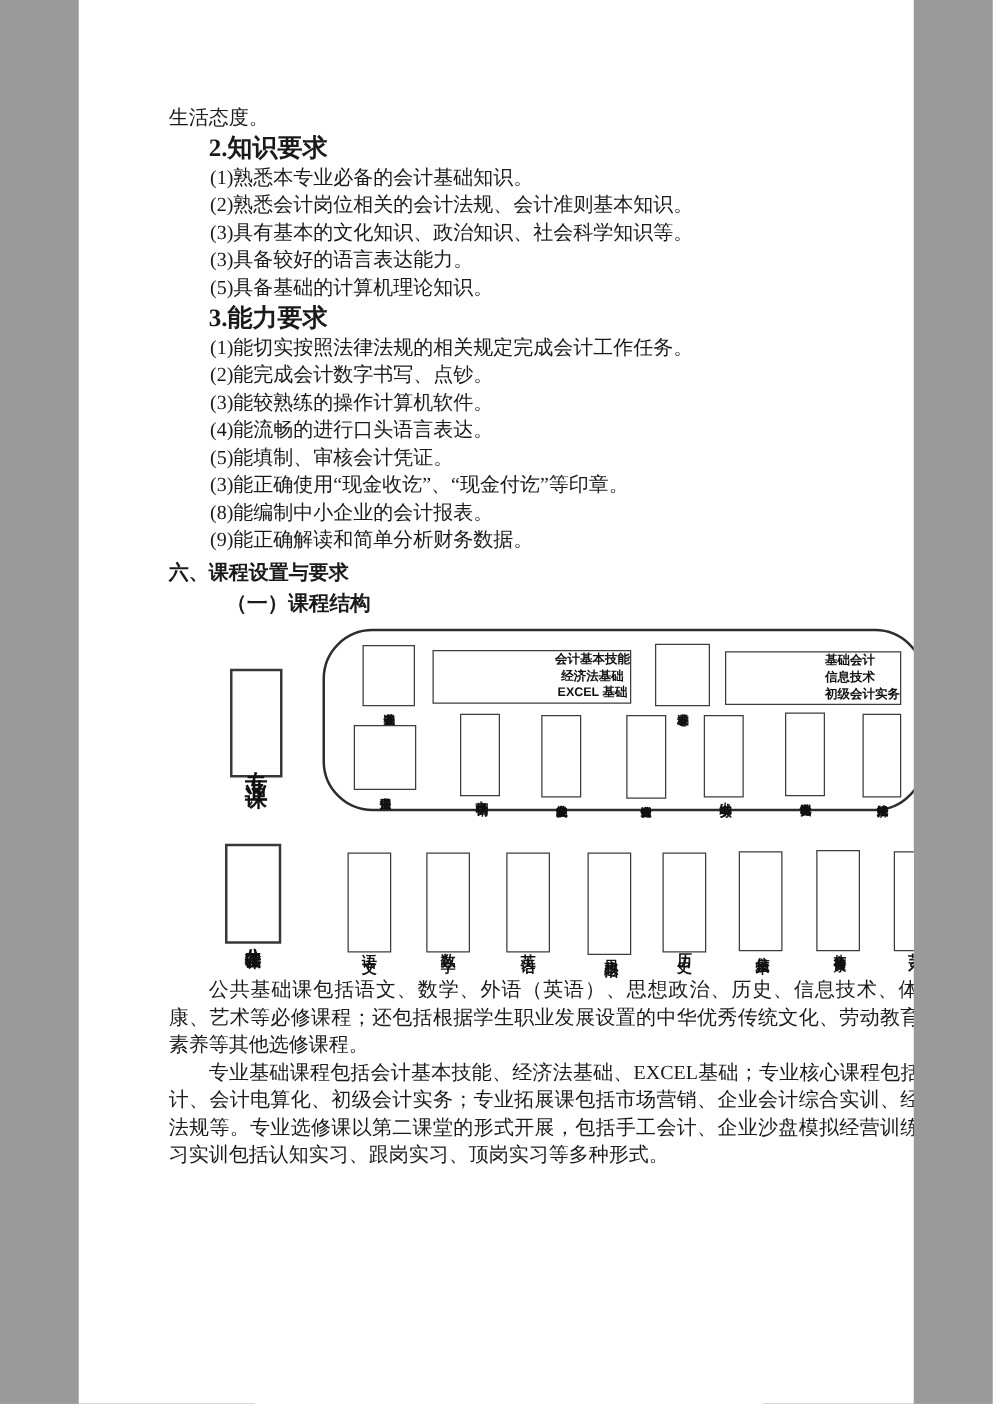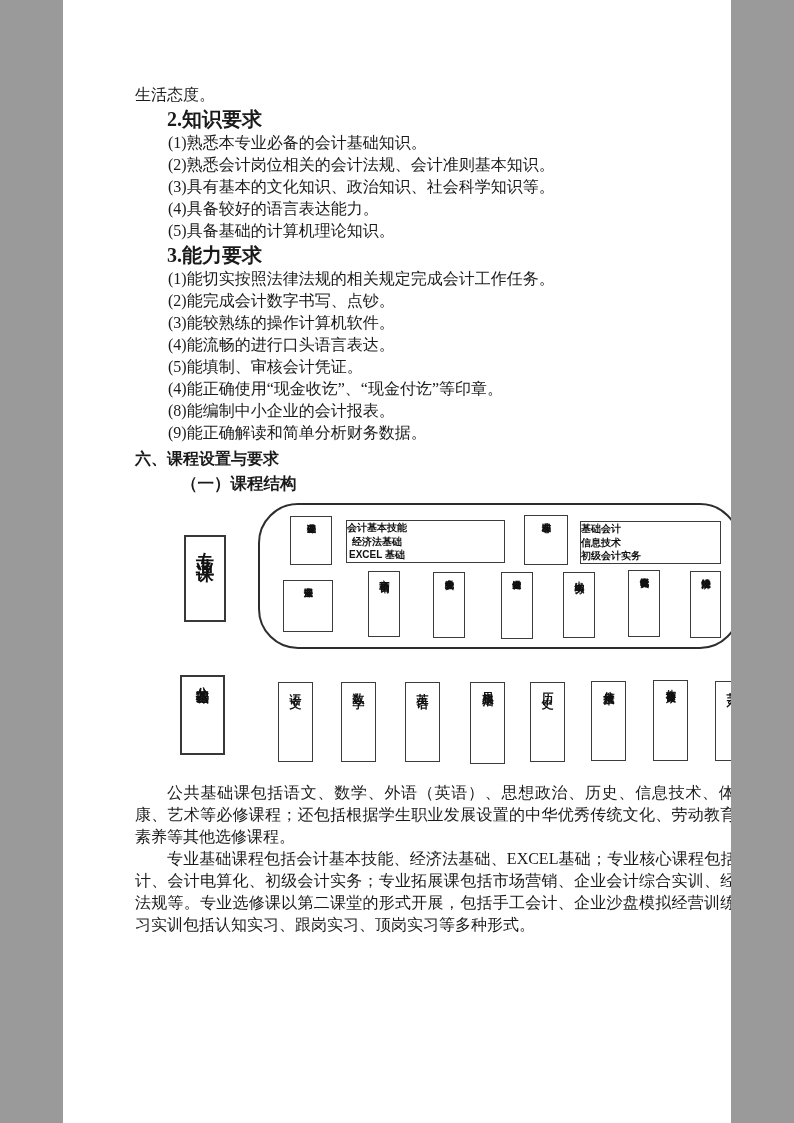--- a/index.html
+++ b/index.html
@@ -6,21 +6,21 @@
   .page{position:relative;width:668px;height:1123px;margin:0 auto;background:#ffffff;overflow:hidden;color:#1a1a1a;}
   .content{position:absolute;left:72px;top:84px;width:650px;}
   .body-text{font-family:"Liberation Serif","DejaVu Serif",serif;font-size:16px;line-height:22px;}
   .cont-line{margin:0;}
   .req-heading{font-family:Liberation Serif, serif;font-weight:700;font-size:20px;line-height:24px;margin:1px 0 1px 32px;}
   .req-item{margin:0 0 0 33px;}
   .section-heading{font-family:"Liberation Sans","DejaVu Sans",sans-serif;font-weight:700;font-size:16px;line-height:25px;margin:2px 0 0 0;}
   .sub-heading{font-family:"Liberation Sans","DejaVu Sans",sans-serif;font-weight:700;font-size:16.5px;line-height:24px;margin:0 0 0 46px;}
 
   .diagram{position:relative;height:268px;margin-top:5px;font-family:"Liberation Sans","DejaVu Sans",sans-serif;font-weight:700;color:#111;}
-  .b{position:absolute;box-sizing:border-box;background:#fff;border:1.5px solid #3c3c3c;display:flex;align-items:center;justify-content:flex-start;text-align:center;}
+  .b{position:absolute;box-sizing:border-box;background:#fff;border:1.5px solid #3c3c3c;display:flex;align-items:center;justify-content:flex-end;text-align:center;}
   .vt{writing-mode:vertical-rl;text-orientation:upright;line-height:1;}
   .group{border:2px solid #2d2d2d;border-radius:40px;background:transparent;}
   .lbl{border:2px solid #383838;}
   .fs18{font-size:18px;letter-spacing:6px;}
   .fs13{font-size:13px;letter-spacing:1px;}
   .fs12ls4{font-size:12px;letter-spacing:4px;}
   .fs11ls1{font-size:11px;letter-spacing:1px;}
   .fs10{font-size:10px;letter-spacing:1px;}
   .fs9{font-size:9px;letter-spacing:0;}
   .fs85{font-size:8.5px;letter-spacing:0;}
@@ -36,30 +36,30 @@
 
 <div class="page">
   <div class="content body-text">
 
     <p class="cont-line">生活态度。</p>
 
     <div class="req-heading">2.知识要求</div>
     <div class="req-item">(1)熟悉本专业必备的会计基础知识。</div>
     <div class="req-item">(2)熟悉会计岗位相关的会计法规、会计准则基本知识。</div>
     <div class="req-item">(3)具有基本的文化知识、政治知识、社会科学知识等。</div>
-    <div class="req-item">(4)具备较好的语言表达能力。</div>
+    <div class="req-item">(3)具备较好的语言表达能力。</div>
     <div class="req-item">(5)具备基础的计算机理论知识。</div>
 
     <div class="req-heading">3.能力要求</div>
     <div class="req-item">(1)能切实按照法律法规的相关规定完成会计工作任务。</div>
     <div class="req-item">(2)能完成会计数字书写、点钞。</div>
     <div class="req-item">(3)能较熟练的操作计算机软件。</div>
     <div class="req-item">(4)能流畅的进行口头语言表达。</div>
     <div class="req-item">(5)能填制、审核会计凭证。</div>
-    <div class="req-item">(4)能正确使用“现金收讫”、“现金付讫”等印章。</div>
+    <div class="req-item">(3)能正确使用“现金收讫”、“现金付讫”等印章。</div>
     <div class="req-item">(8)能编制中小企业的会计报表。</div>
     <div class="req-item">(9)能正确解读和简单分析财务数据。</div>
 
     <div class="section-heading">六、课程设置与要求</div>
     <div class="sub-heading">（一）课程结构</div>
 
     <div class="diagram">
 
       <div class="b group" style="left:123px;top:3px;width:482px;height:146px;"></div>
 

